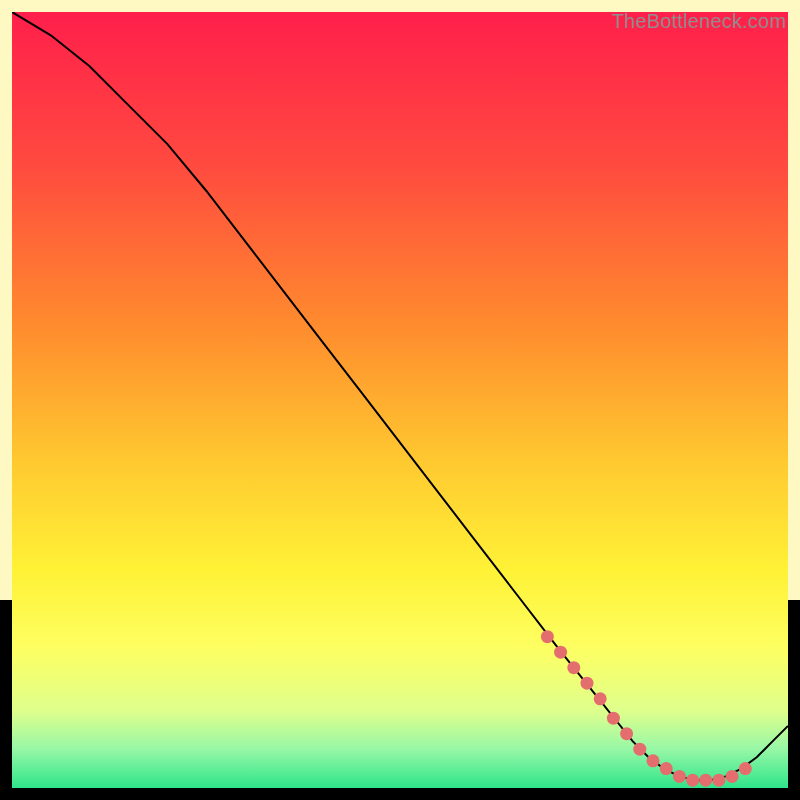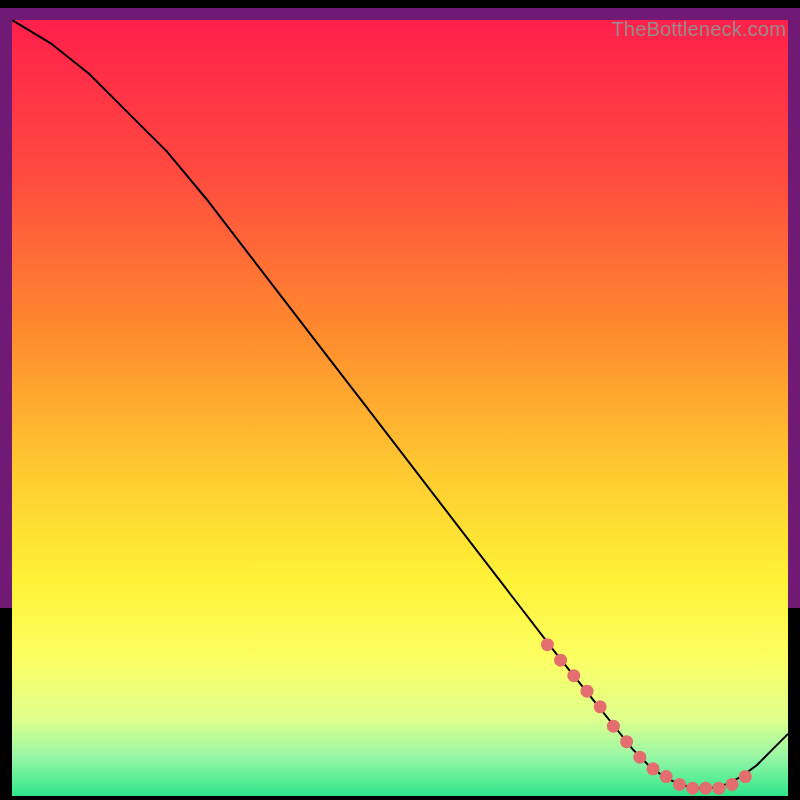--- a/index.html
+++ b/index.html
@@ -8,22 +8,21 @@
     width: 800px;
     height: 800px;
     background: #000;
     overflow: hidden;
     font-family: Arial, Helvetica, sans-serif;
   }
   .stage {
     position: relative;
     width: 800px;
     height: 600px;
-    background: #701a75;
-    margin-top: 8px;
+    background: #fef9c3;
   }
   
   .plot {
     position: absolute;
     left: 12px;
     top: 12px;
     width: 776px;
     height: 776px;
     overflow: hidden;
   }

